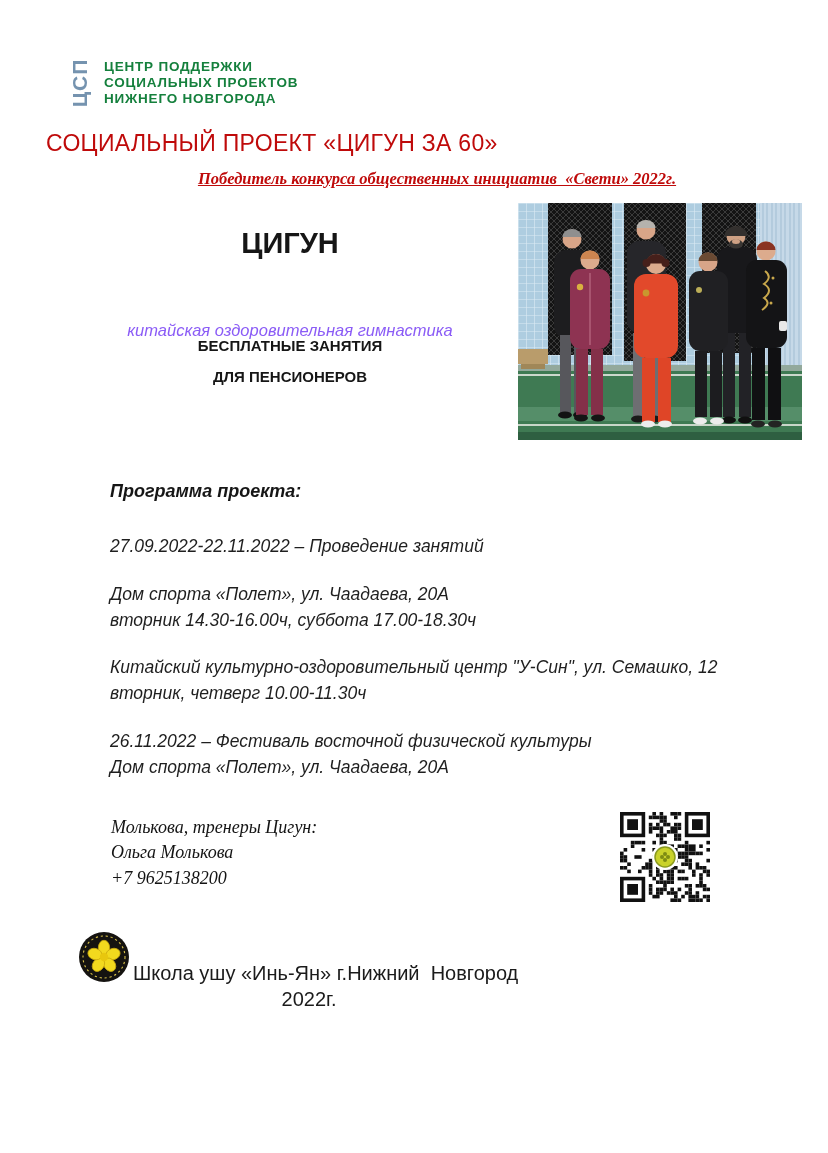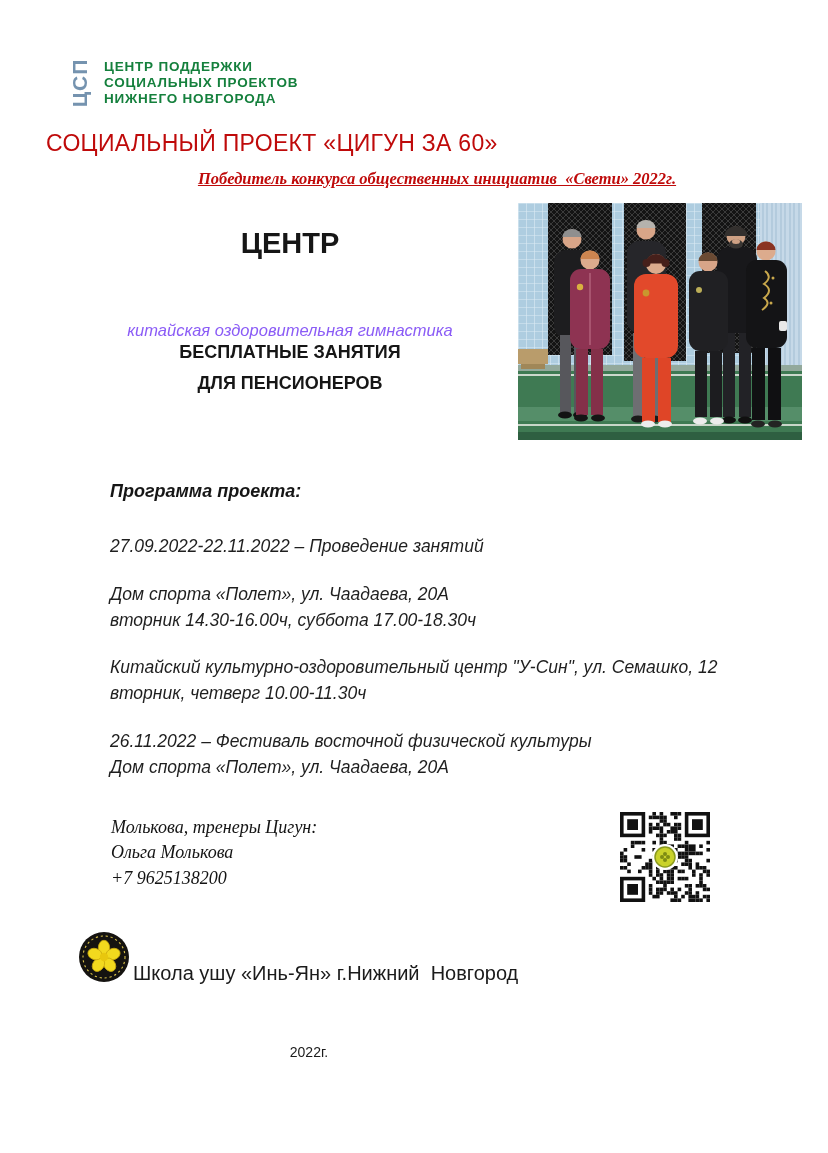--- a/index.html
+++ b/index.html
@@ -31,22 +31,22 @@
     text-align:center;font-family:"Liberation Serif",serif;
     font-style:italic;font-weight:bold;font-size:16.5px;color:#bf0a0a;
     white-space:pre-wrap;
     text-decoration:underline;
   }
   
   .intro-heading{position:absolute;left:110px;width:360px;top:227px;
     text-align:center;font-size:29px;font-weight:bold;color:#161616;}
   .intro-tagline{position:absolute;left:110px;width:360px;top:291px;
     text-align:center;font-style:italic;font-size:16.5px;color:#8b5cf6;margin-top:30px;}
-  .intro-free{position:absolute;left:110px;width:360px;top:337px;
-    text-align:center;font-size:18px;font-weight:bold;line-height:31px;color:#161616;}
+  .intro-free{position:absolute;left:110px;width:360px;top:330px;
+    text-align:center;font-size:15px;font-weight:bold;line-height:31px;color:#161616;}
   
   .photo{position:absolute;left:518px;top:203px;width:284px;height:237px;}
   .photo svg{display:block;width:100%;height:100%;}
   
   .prog-heading{position:absolute;left:110px;top:481px;
     font-style:italic;font-weight:bold;font-size:18px;color:#161616;}
   .prog{position:absolute;left:110px;font-style:italic;font-size:17.5px;
     line-height:26px;color:#1f1f1f;}
   .prog-g1{top:533px;}
   .prog-g2{top:581px;}
@@ -57,41 +57,41 @@
     font-family:"Liberation Serif",serif;font-style:italic;
     font-size:18px;line-height:25.3px;color:#141414;}
   
   .qr{position:absolute;left:620px;top:812px;width:90px;height:90px;}
   .qr svg{display:block;width:100%;height:100%;}
   
   .school-logo{position:absolute;left:78px;top:931px;width:52px;height:52px;}
   .school-logo svg{display:block;width:100%;height:100%;}
   .school-line{position:absolute;left:133px;top:962px;font-size:20px;color:#1b1b1b;
     white-space:pre-wrap;}
-  .year-line{position:absolute;left:133px;width:352px;top:1044px;text-align:center;
-    font-size:14px;color:#1b1b1b;}
+  .year-line{position:absolute;left:133px;width:352px;top:988px;text-align:center;
+    font-size:20px;color:#1b1b1b;}
 </style>
 </head>
 <body>
 
 <div class="page">
 
   <header class="org">
     <div class="org-mark">ЦСП</div>
     <div class="org-lines">
       <div>ЦЕНТР ПОДДЕРЖКИ</div>
       <div>СОЦИАЛЬНЫХ ПРОЕКТОВ</div>
       <div>НИЖНЕГО НОВГОРОДА</div>
     </div>
   </header>
 
   <h1 class="title">СОЦИАЛЬНЫЙ ПРОЕКТ «ЦИГУН ЗА 60»</h1>
   <div class="subtitle">Победитель конкурса общественных инициатив  «Свети» 2022г.</div>
 
-  <div class="intro-heading">ЦЕНТР</div>
+  <div class="intro-heading">ЦИГУН</div>
   <div class="intro-tagline">китайская оздоровительная гимнастика</div>
   <div class="intro-free">
     <div>БЕСПЛАТНЫЕ ЗАНЯТИЯ</div>
     <div>ДЛЯ ПЕНСИОНЕРОВ</div>
   </div>
 
   <div class="photo">
     <svg viewBox="0 0 284 237" xmlns="http://www.w3.org/2000/svg">
       <defs>
         <pattern id="tile" width="8" height="8" patternUnits="userSpaceOnUse">

